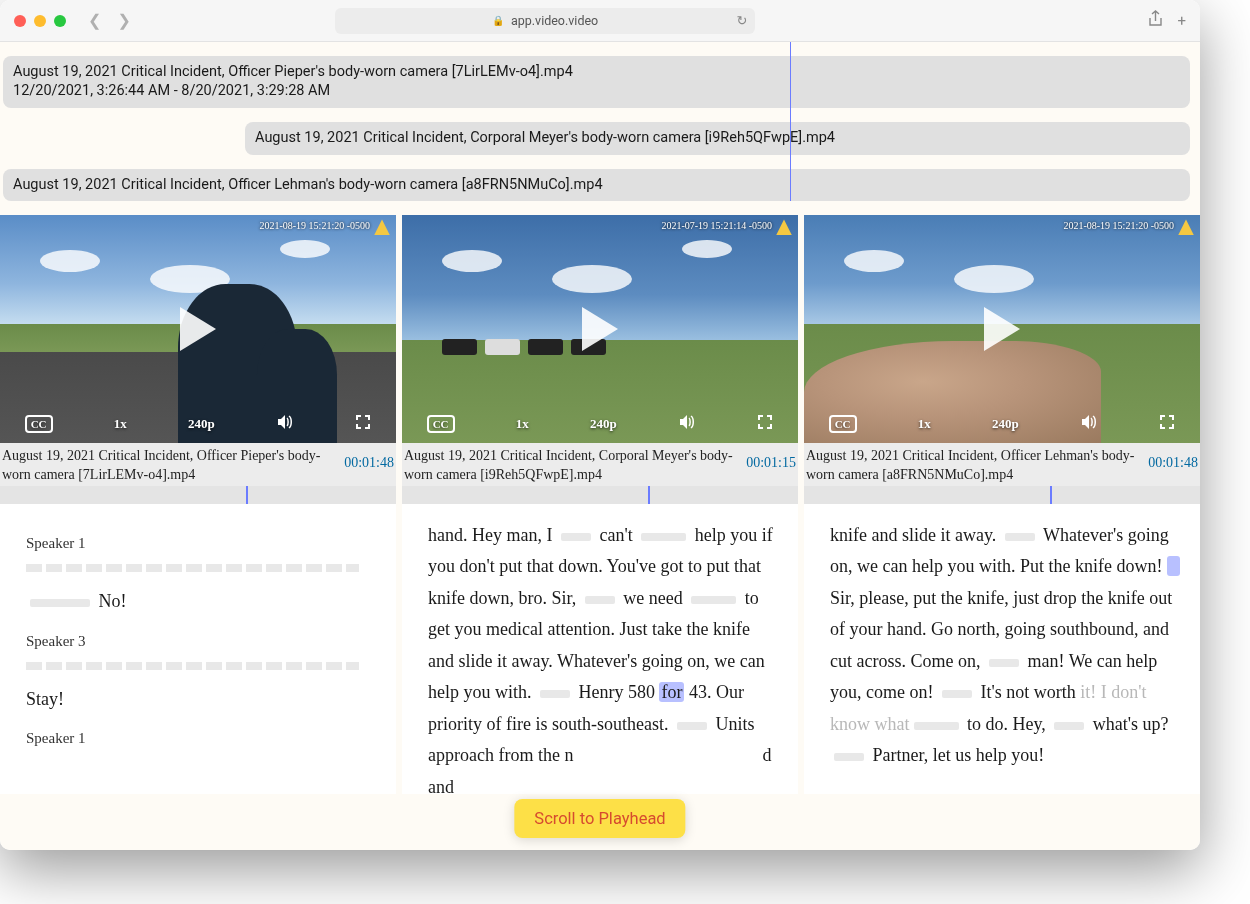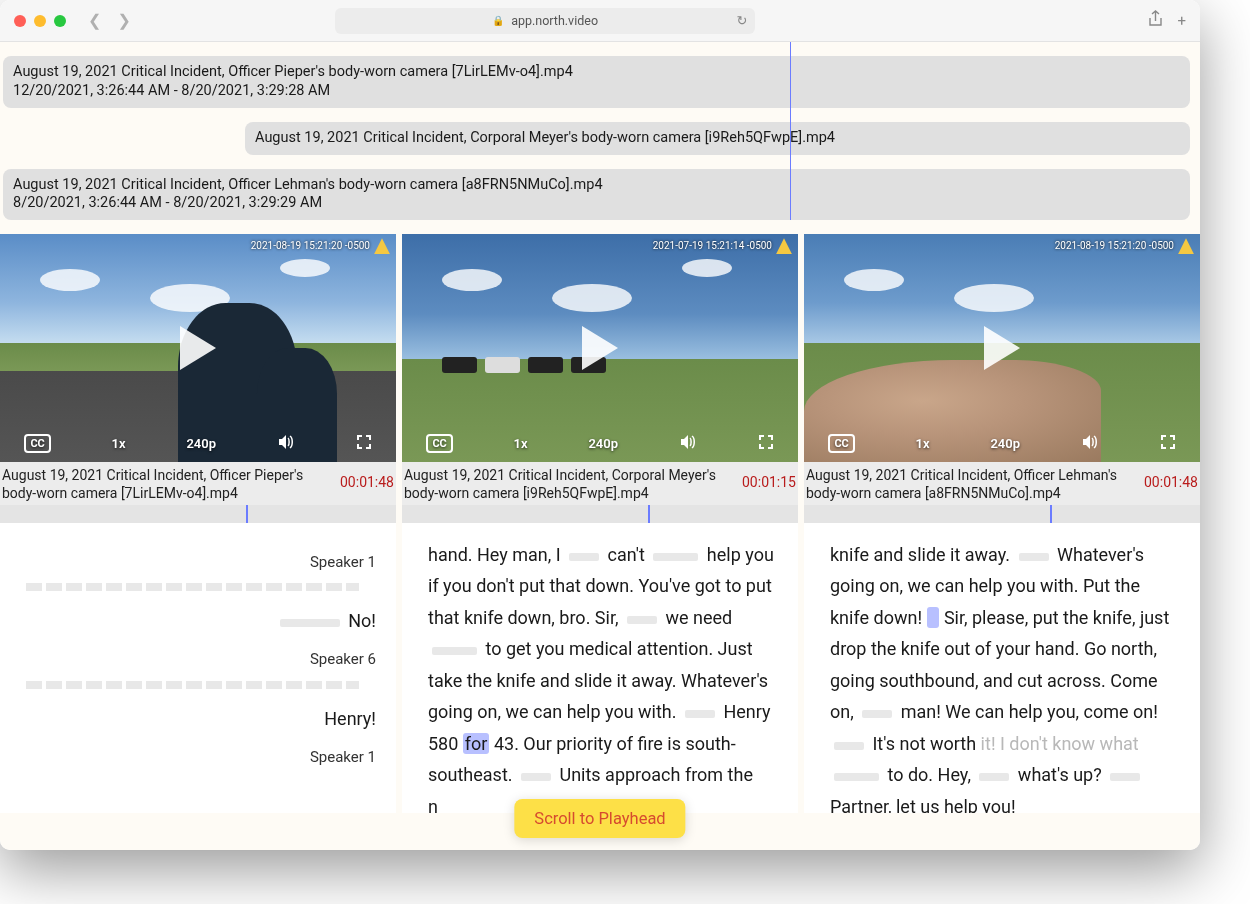--- a/index.html
+++ b/index.html
@@ -72,20 +72,21 @@
   left: 790px;
   width: 1px;
   background: #6b7cff;
   z-index: 5;
 }
 .video-grid {
   display: grid;
   grid-template-columns: 1fr 1fr 1fr;
   gap: 6px;
   padding: 0;
+  font-family: Liberation Serif, serif;
 }
 .video-cell { position: relative; }
 .video-player {
   height: 228px;
   background: #666;
   position: relative;
   overflow: hidden;
 }
 .sky { position: absolute; inset: 0; }
 .sky.s1 { background: linear-gradient(to bottom, #5a8dc7 0%, #8eb5de 30%, #c5ddf0 48%, #6b8c4a 48%, #7a9856 60%, #4a4a4a 60%, #555 100%); }
@@ -141,36 +142,36 @@
 .video-title-row {
   display: flex;
   justify-content: space-between;
   align-items: flex-start;
   padding: 4px 2px 2px 2px;
   background: #ececec;
   font-size: 14px;
   color: #222;
 }
 .video-title { flex: 1; padding-right: 8px; line-height: 1.3; }
-.video-time { color: #b91c1c; white-space: nowrap; padding-top: 8px; }
+.video-time { color: #0369a1; white-space: nowrap; padding-top: 8px; }
 .scrubber { height: 18px; background: #e4e4e4; position: relative; }
 .scrubber .pos { position: absolute; top: 0; bottom: 0; width: 2px; background: #6b7cff; }
 .scrubber.s1 .pos { left: 62%; }
 .scrubber.s2 .pos { left: 62%; }
 .scrubber.s3 .pos { left: 62%; }
 .transcript {
   padding: 16px 20px 16px 26px;
   font-size: 18px;
   line-height: 1.75;
   color: #1a1a1a;
   height: 290px;
   overflow: hidden;
   background: #fff;
 }
-.transcript.t1 { padding-left: 26px; text-align: right; }
+.transcript.t1 { padding-left: 26px; }
 .speaker { font-size: 15px; color: #333; margin-top: 10px; margin-bottom: 6px; }
 .gap { display: inline-block; background: #e8e8e8; height: 8px; border-radius: 2px; margin: 0 4px; vertical-align: baseline; }
 .gap.g20 { width: 30px; }
 .gap.g30 { width: 45px; }
 .gap.g40 { width: 60px; }
 .gap-row { height: 8px; background: repeating-linear-gradient(to right, #e8e8e8 0, #e8e8e8 16px, transparent 16px, transparent 20px); margin: 8px 0 14px 0; width: 95%; }
 .highlight { background: #b8c0ff; border-radius: 3px; padding: 0 2px; }
 .faded { color: #b8b8b8; }
 .scroll-playhead {
   position: absolute;
@@ -195,21 +196,21 @@
   <div class="titlebar">
     <div class="traffic-lights">
       <div class="tl tl-red"></div>
       <div class="tl tl-yellow"></div>
       <div class="tl tl-green"></div>
     </div>
     <span class="nav-arrow">❮</span>
     <span class="nav-arrow">❯</span>
     <div class="urlbar">
       <span class="lock">🔒</span>
-      <span>app.north.video</span>
+      <span>app.video.video</span>
       <span class="refresh">↻</span>
     </div>
     <div class="toolbar-right">
       <span>
         <svg width="15" height="17" viewBox="0 0 15 17" fill="none" stroke="#888" stroke-width="1.4">
             <path d="M7.5 1v10M4 4l3.5-3L11 4M2 8v7h11V8"></path>
           </svg>
       </span>
       <span>+</span>
     </div>
@@ -221,21 +222,20 @@
       <div class="playhead"></div>
       <div class="tape-bar t1">
         <div>August 19, 2021 Critical Incident, Officer Pieper's body-worn camera [7LirLEMv-o4].mp4</div>
         <div>12/20/2021, 3:26:44 AM - 8/20/2021, 3:29:28 AM</div>
       </div>
       <div class="tape-bar t2">
         <div>August 19, 2021 Critical Incident, Corporal Meyer's body-worn camera [i9Reh5QFwpE].mp4</div>
       </div>
       <div class="tape-bar t3">
         <div>August 19, 2021 Critical Incident, Officer Lehman's body-worn camera [a8FRN5NMuCo].mp4</div>
-        <div>8/20/2021, 3:26:44 AM - 8/20/2021, 3:29:29 AM</div>
       </div>
     </div>
 
     <div class="video-grid">
 
       <div class="video-cell">
         <div class="video-player">
           <div class="sky s1">
             <div class="cloud c1"></div>
               <div class="cloud c2"></div>
@@ -264,23 +264,23 @@
           <div class="video-title">August 19, 2021 Critical Incident, Officer Pieper's body-worn camera [7LirLEMv-o4].mp4</div>
           <div class="video-time">00:01:48</div>
         </div>
         <div class="scrubber s1">
             <div class="pos"></div>
           </div>
         <div class="transcript t1">
           <div class="speaker">Speaker 1</div>
           <div class="gap-row"></div>
           <div><span class="gap g40"></span> <span>No!</span></div>
-          <div class="speaker">Speaker 6</div>
+          <div class="speaker">Speaker 3</div>
           <div class="gap-row"></div>
-          <div>Henry!</div>
+          <div>Stay!</div>
           <div class="speaker">Speaker 1</div>
         </div>
       </div>
 
       <div class="video-cell">
         <div class="video-player">
           <div class="sky s2">
             <div class="cloud c1"></div>
               <div class="cloud c2"></div>
               <div class="cloud c3"></div>

